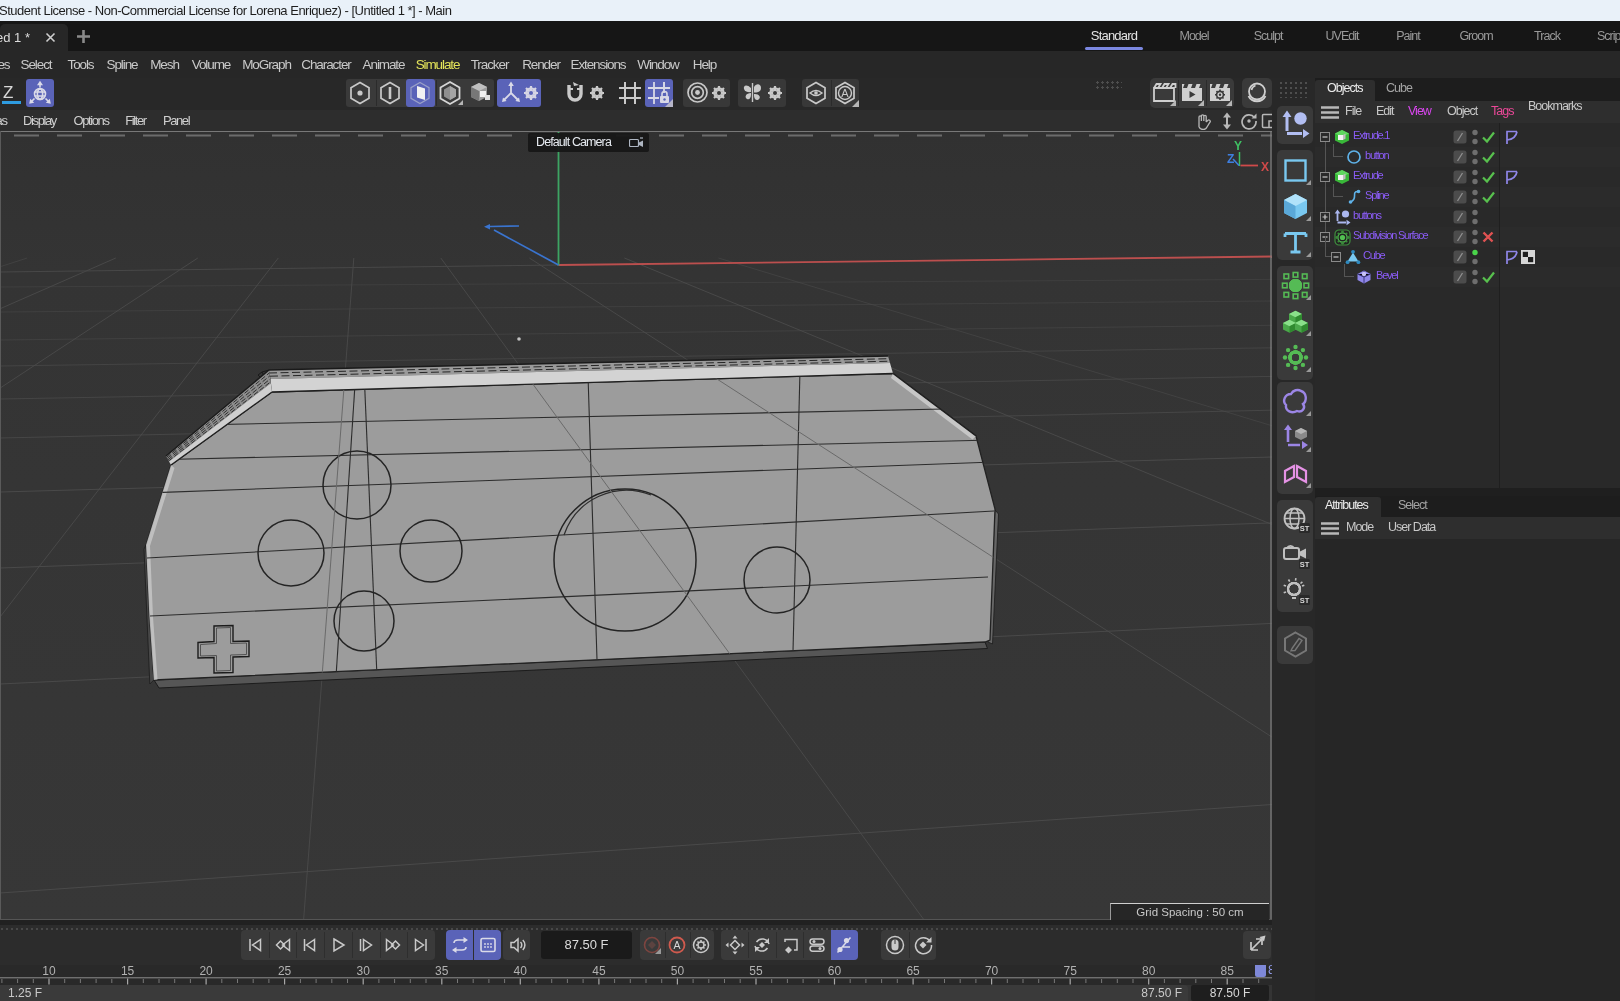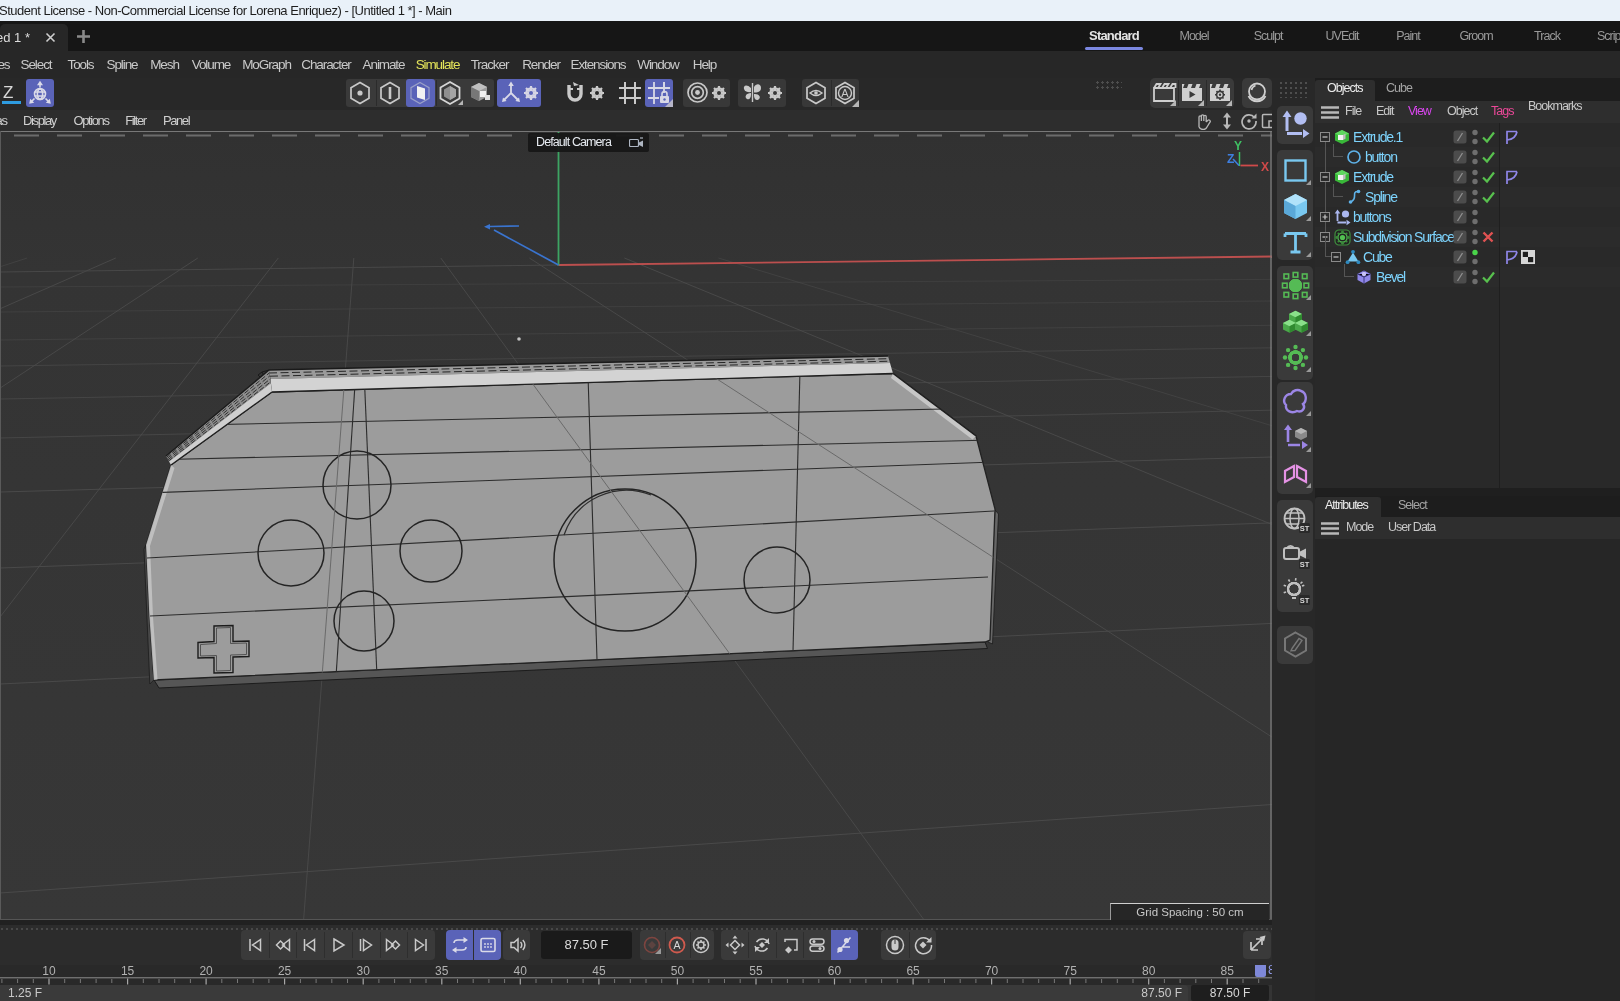--- a/index.html
+++ b/index.html
@@ -14,21 +14,21 @@
   #doctab { left:0; top:24px; width:68px; height:27px; background:#272727;
     border-radius:5px 5px 0 0; color:#dcdcdc; font-size:13px; line-height:27px; }
   #menubar { left:0; top:51px; width:1620px; height:27px; background:#272727;
     color:#c9c9c9; font-size:13.5px; line-height:27px; }
   #toolbar { left:0; top:78px; width:1272px; height:32px; background:#282828; }
   #vpmenu { left:0; top:110px; width:1272px; height:21px; background:#2d2d2d;
     color:#cfcfcf; font-size:13px; line-height:21px; }
   .mc { position:absolute; top:0; transform:translateX(-50%); letter-spacing:-1.1px; white-space:nowrap; }
   .mr { position:absolute; top:0; transform:translateX(-100%); letter-spacing:-1.1px; white-space:nowrap; }
   .tb2 { color:#9a9a9a; font-size:12.5px; line-height:30px; letter-spacing:-1px; }
-  .trlab { position:absolute; color:#7dd3fc; font-size:14px; letter-spacing:-1.2px; white-space:nowrap; }
+  .trlab { position:absolute; color:#8b5cf6; font-size:11px; letter-spacing:-1.2px; white-space:nowrap; }
   
   .tile { position:absolute; background:#3a3a3a; border-radius:3px; }
   .tile.hl { background:#5a63b8; }
   
   #transport { left:0; top:925px; width:1272px; height:40px; background:#2c2c2c; }
   #ruler { left:0; top:965px; width:1272px; height:20px; background:#292929; }
   #statusbar { left:0; top:985px; width:1272px; height:16px; background:#343434;
     color:#c8c8c8; font-size:12px; }
   
   #rightpanel { left:1315px; top:78px; width:305px; height:923px; background:#262626; }
@@ -36,21 +36,21 @@
 </style>
 </head>
 <body>
 <div id="root">
   <div class="abs" id="titlebar"><span style="margin-left:-1px;letter-spacing:-0.5px;font-size:13px">Student License - Non-Commercial License for Lorena Enriquez) - [Untitled 1 *] - Main</span></div>
   <div class="abs" id="tabrow">
 
     <svg class="abs" style="left:76px;top:8px" width="15" height="15" viewBox="0 0 15 15">
         <path d="M7.5 1 V14 M1 7.5 H14" stroke="#8a8a8a" stroke-width="2.6"></path>
       </svg>
-    <div class="mc" style="left:1114px;color:#e4e4e4;font-size:13px;line-height:30px;font-weight:bold;letter-spacing:-0.8px">Standard</div>
+    <div class="mc" style="left:1114px;color:#e4e4e4;font-size:13px;line-height:30px;font-weight:normal;letter-spacing:-0.8px">Standard</div>
     <div class="abs" style="left:1085px;top:26px;width:58px;height:3px;background:#7b87e0;border-radius:2px"></div>
     <div class="mc tb2" style="left:1194px">Model</div>
     <div class="mc tb2" style="left:1268px">Sculpt</div>
     <div class="mc tb2" style="left:1342px">UVEdit</div>
     <div class="mc tb2" style="left:1408px">Paint</div>
     <div class="mc tb2" style="left:1476px">Groom</div>
     <div class="mc tb2" style="left:1547px">Track</div>
     <div class="mc tb2" style="left:1610px">Script</div>
   </div>
   <div class="abs" id="doctab"><span style="margin-left:-4px">ed 1 *</span><svg class="abs" style="left:44px;top:7px" width="13" height="13" viewBox="0 0 13 13">

